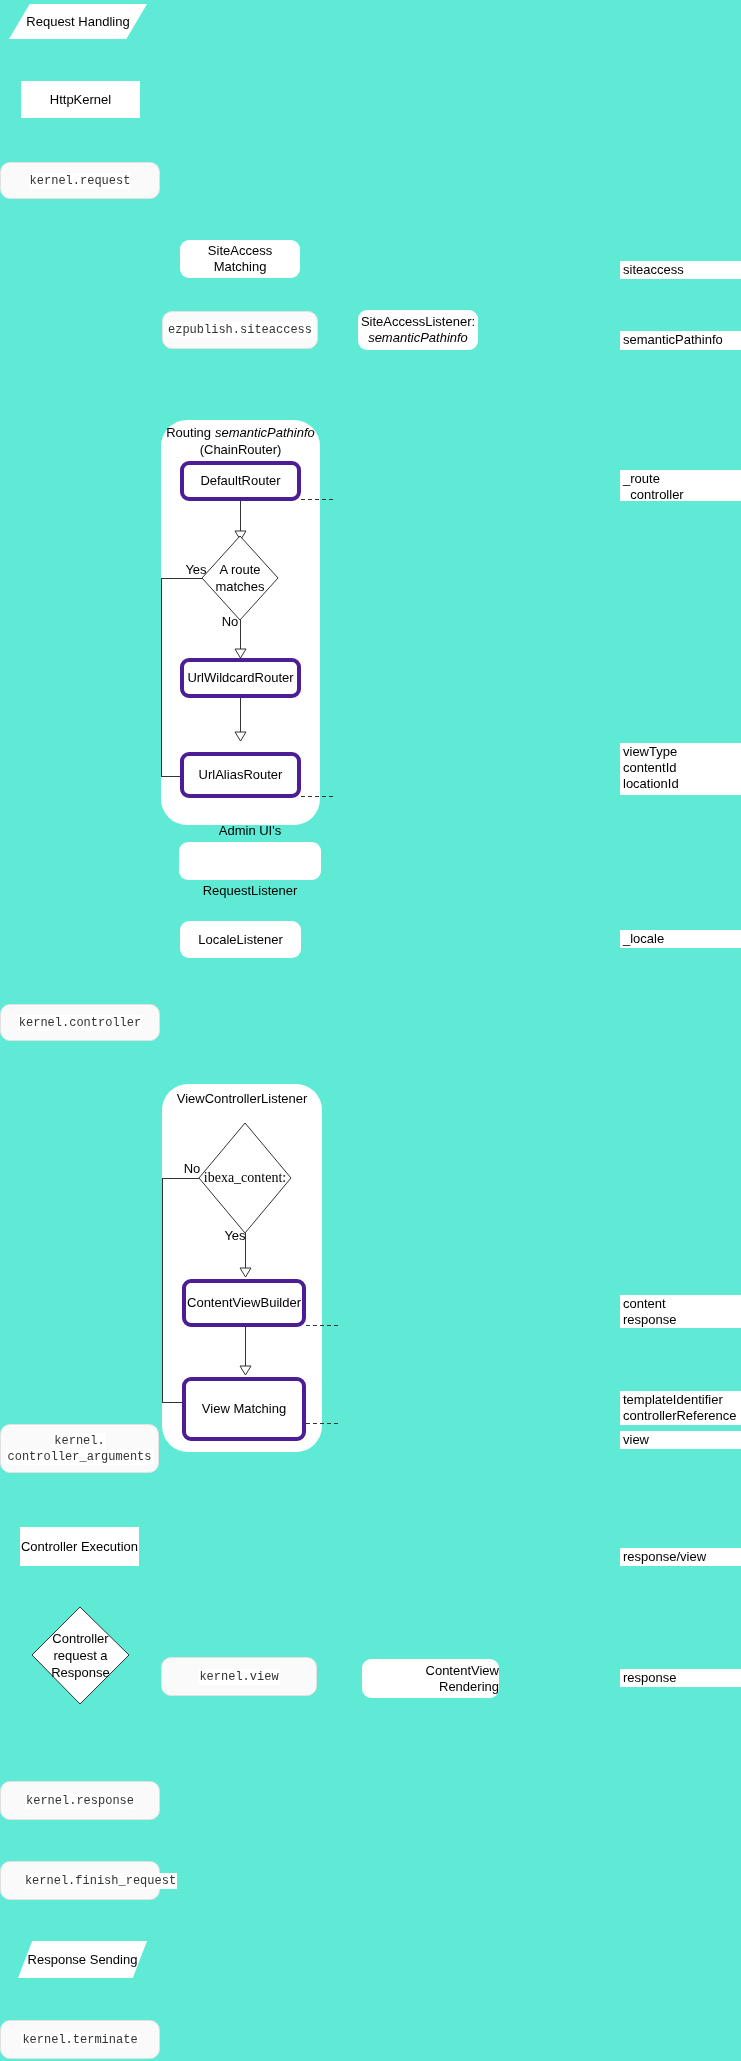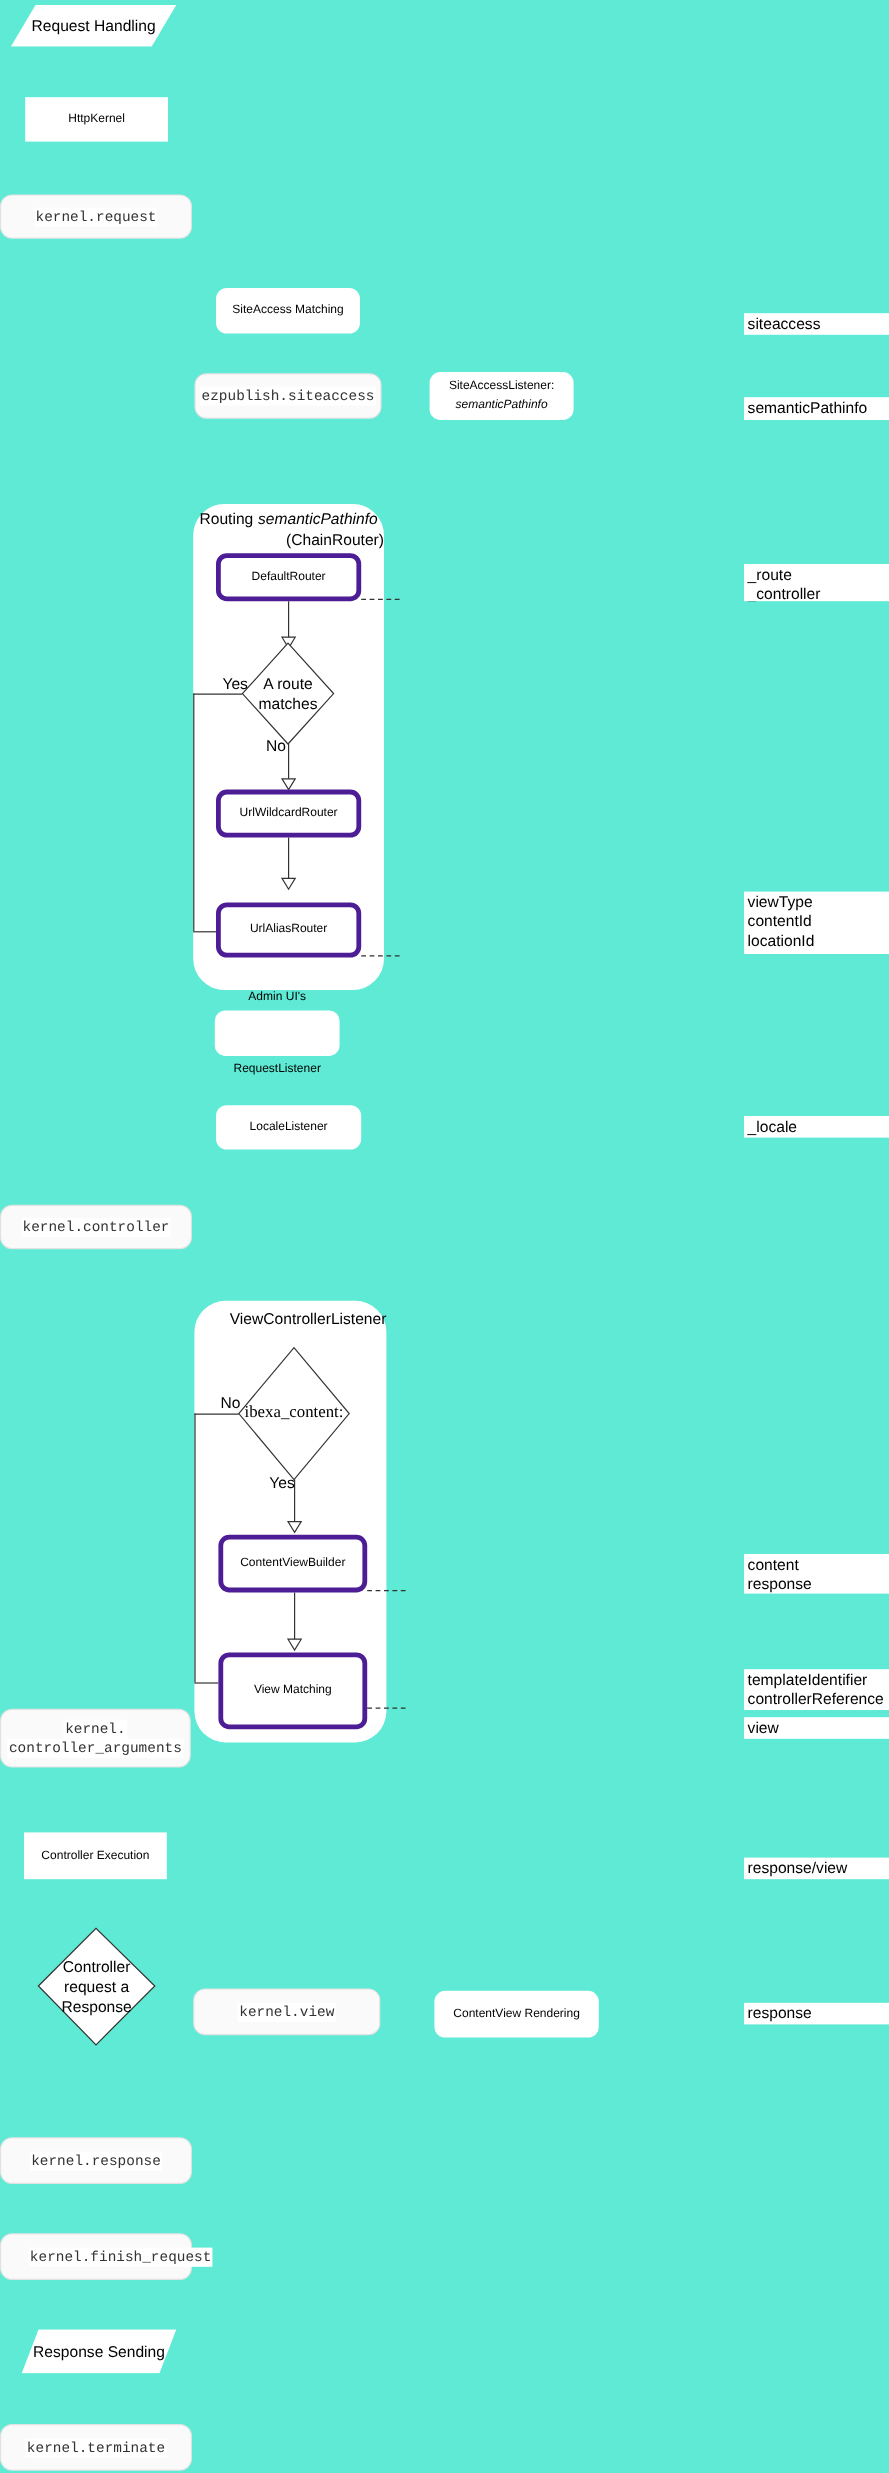--- a/index.html
+++ b/index.html
@@ -2,35 +2,35 @@
 <html><head>
 <meta charset="utf-8">
 <style>
   html,body{margin:0;padding:0;background:#000;}
   .canvas{position:relative;width:741px;height:2061px;background:#5eead4;overflow:hidden;
           font-family:"Liberation Sans",sans-serif;color:#000;}
   .abs{position:absolute;box-sizing:border-box;}
   svg.layer{position:absolute;left:0;top:0;z-index:1;}
   
   .node{background:#fff;border-radius:9px;display:flex;align-items:center;justify-content:center;
-        text-align:center;font-size:10px;line-height:16px;z-index:2;}
+        text-align:center;font-size:13px;line-height:16px;z-index:2;}
   .node.sharp{border-radius:0;}
   .node.bordered{border:4px solid #4c1d95;}
   
   .event{background:#fafafa;border:1px solid #e2e2e2;border-radius:10px;display:flex;flex-direction:column;
          align-items:center;justify-content:center;font-family:"Liberation Mono",monospace;
          font-size:12px;line-height:16px;color:#333;z-index:2;}
   .event .hl{background:#fff;padding:0 1px;white-space:nowrap;}
   
   .para{background:#fff;display:flex;align-items:center;justify-content:center;
         font-size:13px;z-index:2;clip-path:polygon(15% 0,100% 0,85% 100%,0 100%);}
   .para2{clip-path:polygon(11% 0,100% 0,89% 100%,0 100%);}
   
   .group{background:#fff;border-radius:26px;z-index:0;}
-  .group-title{position:absolute;text-align:right;font-size:13px;line-height:17px;z-index:2;}
+  .group-title{position:absolute;text-align:center;font-size:13px;line-height:17px;z-index:2;}
   .row-center{display:flex;justify-content:center;gap:4px;}
   
   .bar{left:620px;width:121px;background:#fff;font-size:13px;line-height:16px;
        padding:1px 0 0 3px;z-index:2;overflow:hidden;white-space:nowrap;}
   
   .txt{position:absolute;text-align:center;font-size:13px;line-height:17px;z-index:2;}
   .serif{font-family:"Liberation Serif",serif;font-size:14px;}
   .it{font-style:italic;}
 </style>
 </head>
@@ -119,21 +119,21 @@
   </div>
 
   <div class="abs node bordered" style="left:180px;top:658px;width:121px;height:40px;">
     <span>UrlWildcardRouter</span>
   </div>
 
   <div class="abs node bordered" style="left:180px;top:752px;width:121px;height:46px;">
     <span>UrlAliasRouter</span>
   </div>
 
-  <div class="abs node" style="left:179px;top:842px;width:104px;height:38px;flex-direction:column;gap:44px;">
+  <div class="abs node" style="left:179px;top:842px;width:142px;height:38px;flex-direction:column;gap:44px;">
     <span>Admin UI's</span>
     <span>RequestListener</span>
   </div>
 
   <div class="abs node" style="left:180px;top:921px;width:121px;height:37px;">
     <span>LocaleListener</span>
   </div>
 
   <div class="abs event" style="left:0;top:1004px;width:160px;height:37px;">
     <span class="hl">kernel.controller</span>
@@ -173,21 +173,21 @@
   <div class="txt" style="left:32px;top:1630px;width:97px;font-size:13px;line-height:17px;">
     <div>Controller</div>
     <div>request a</div>
     <div>Response</div>
   </div>
 
   <div class="abs event" style="left:161px;top:1657px;width:156px;height:39px;">
     <span class="hl">kernel.view</span>
   </div>
 
-  <div class="abs node" style="left:362px;top:1659px;width:137px;height:39px;">
+  <div class="abs node" style="left:362px;top:1659px;width:137px;height:39px;text-align:right;">
     <span>ContentView Rendering</span>
   </div>
 
   <div class="abs event" style="left:0;top:1781px;width:160px;height:39px;">
     <span class="hl">kernel.response</span>
   </div>
 
   <div class="abs event" style="left:0;top:1861px;width:160px;height:39px;padding-left:41px;">
     <span class="hl">kernel.finish_request</span>
   </div>

